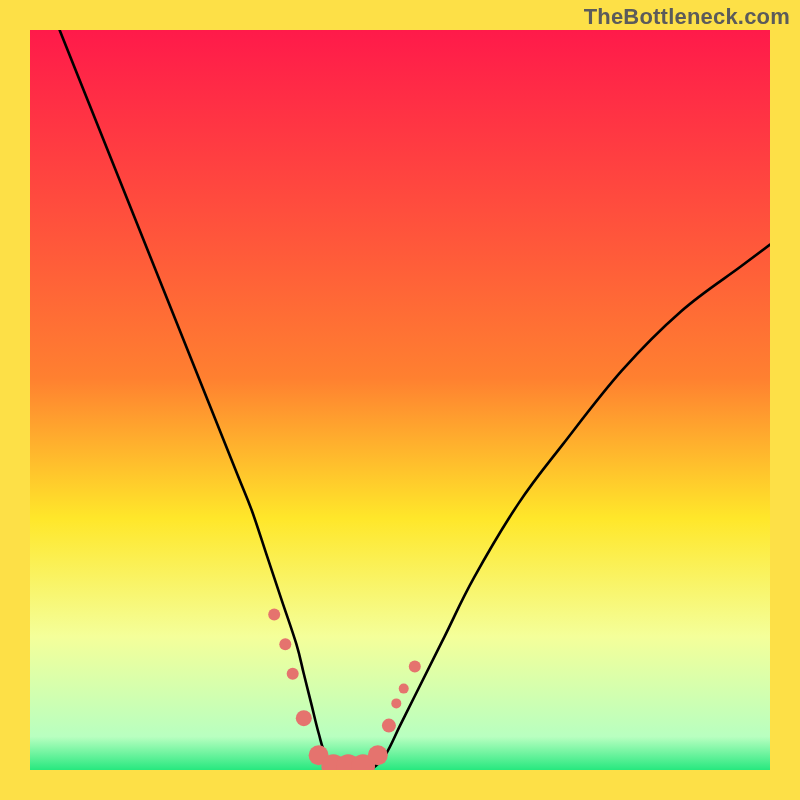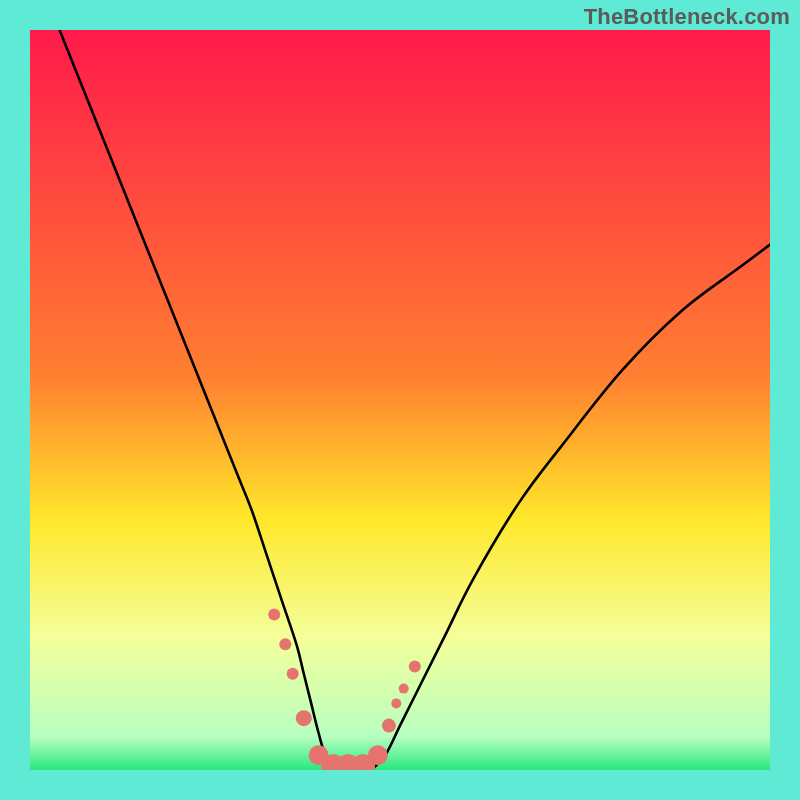--- a/index.html
+++ b/index.html
@@ -10,21 +10,21 @@
     background: #000000;
     overflow: hidden;
     font-family: Arial, Helvetica, sans-serif;
   }
   .frame {
     position: absolute;
     left: 0;
     top: 0;
     width: 800px;
     height: 800px;
-    background: #5eead4;
+    background: #fde047;
   }
   .watermark {
     position: absolute;
     top: 4px;
     right: 10px;
     font-size: 22px;
     font-weight: 600;
     color: #5b5b5b;
     letter-spacing: 0.2px;
     user-select: none;

